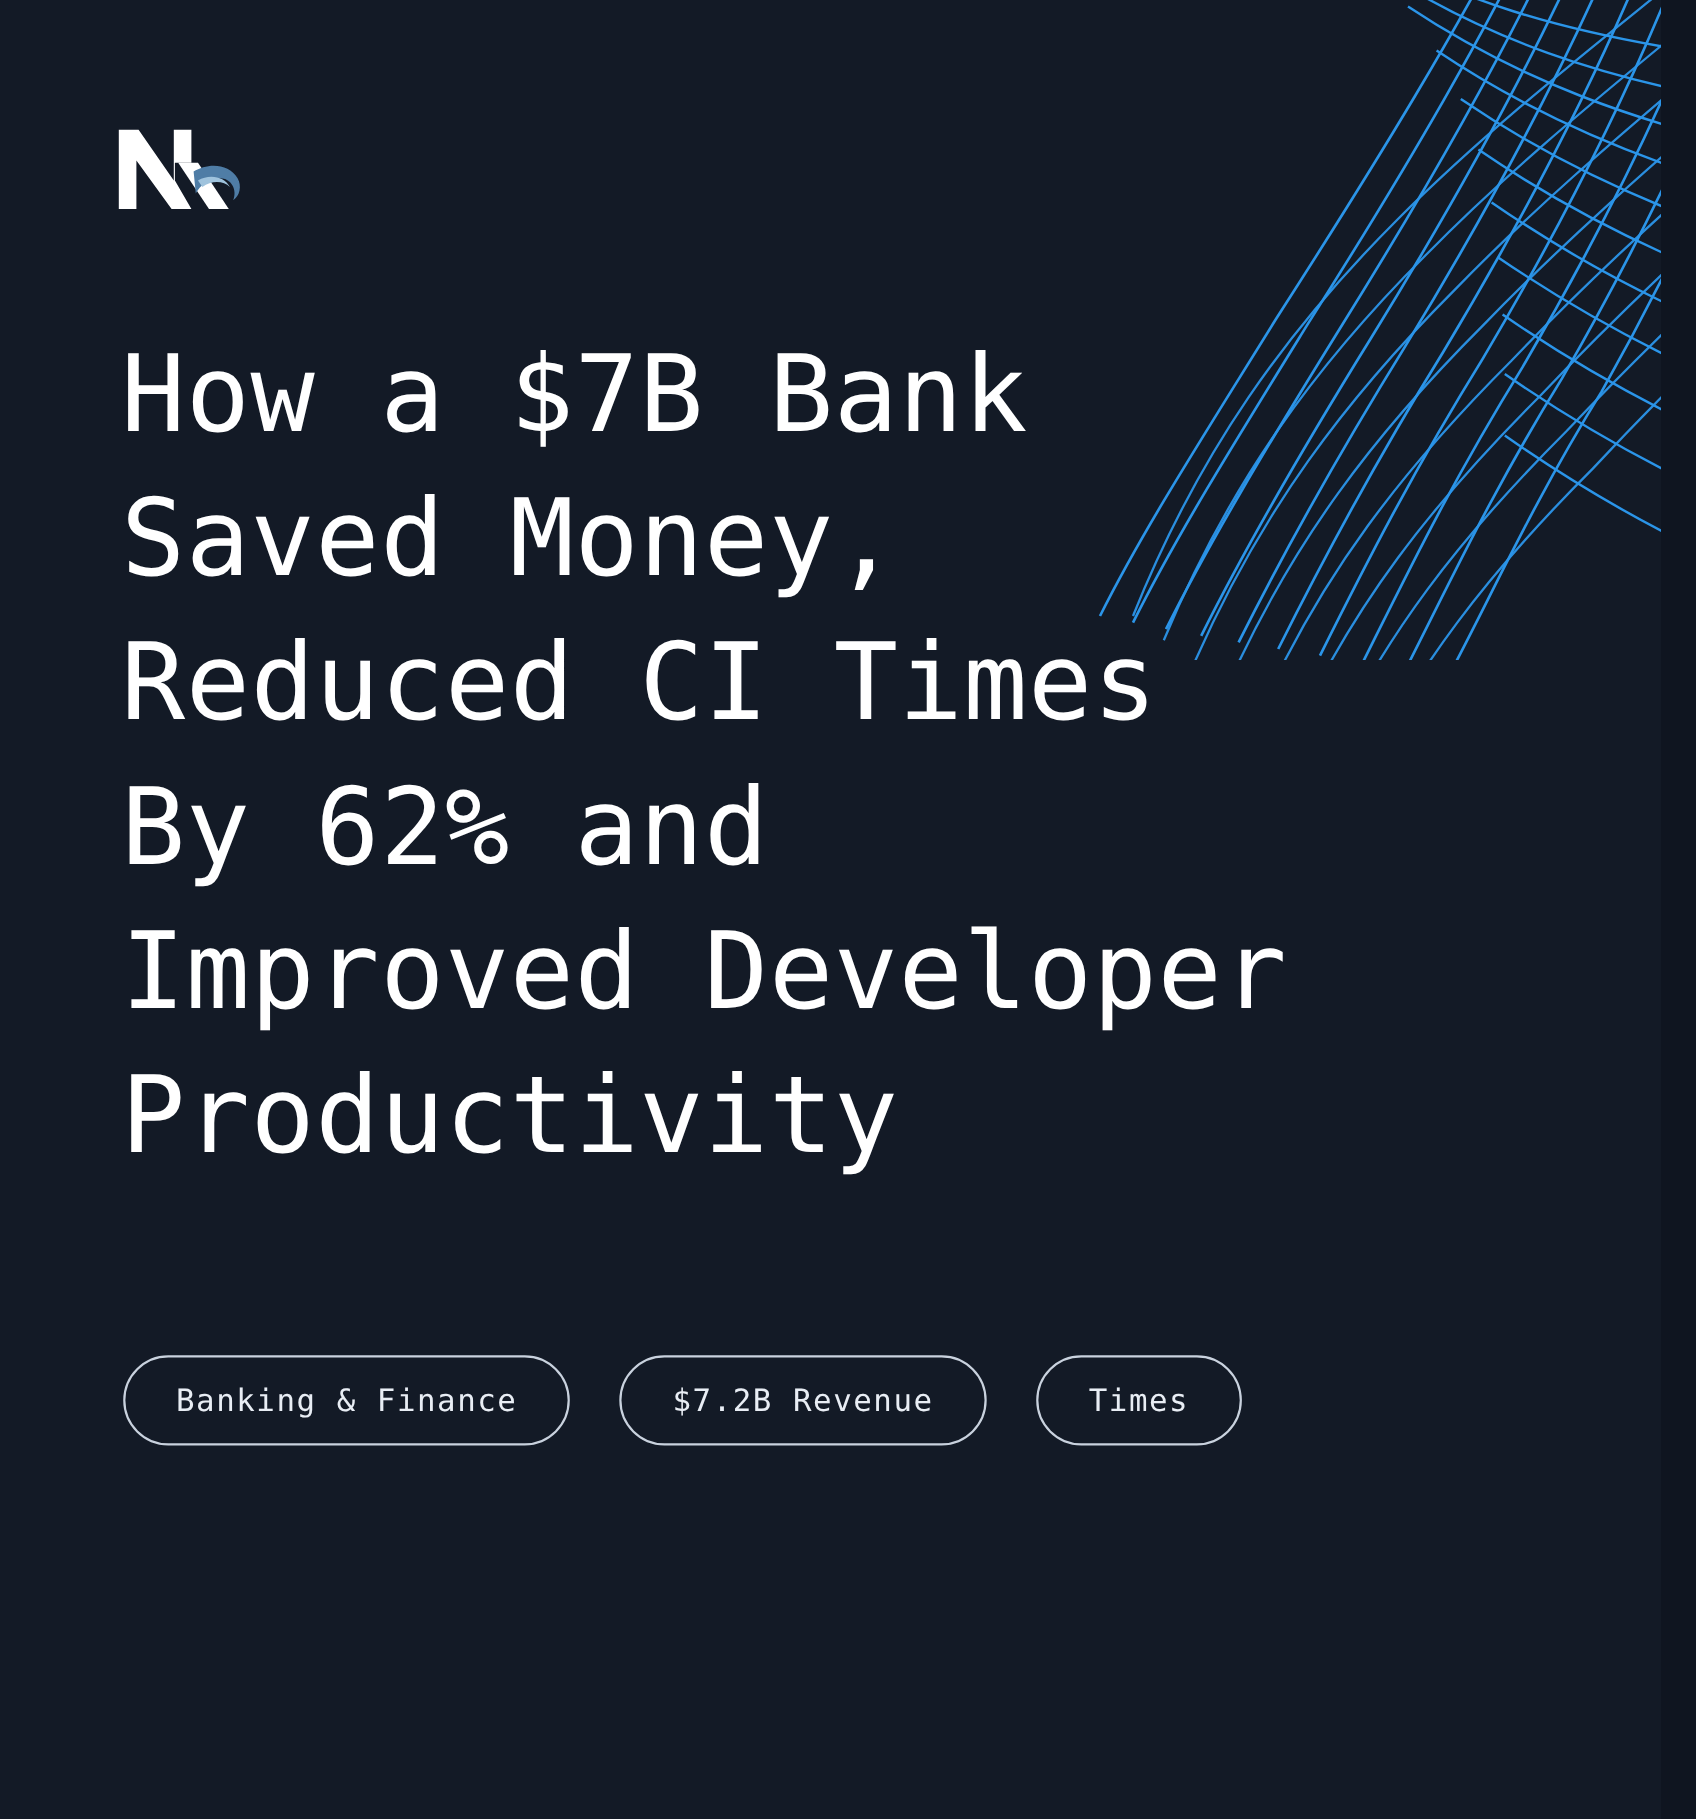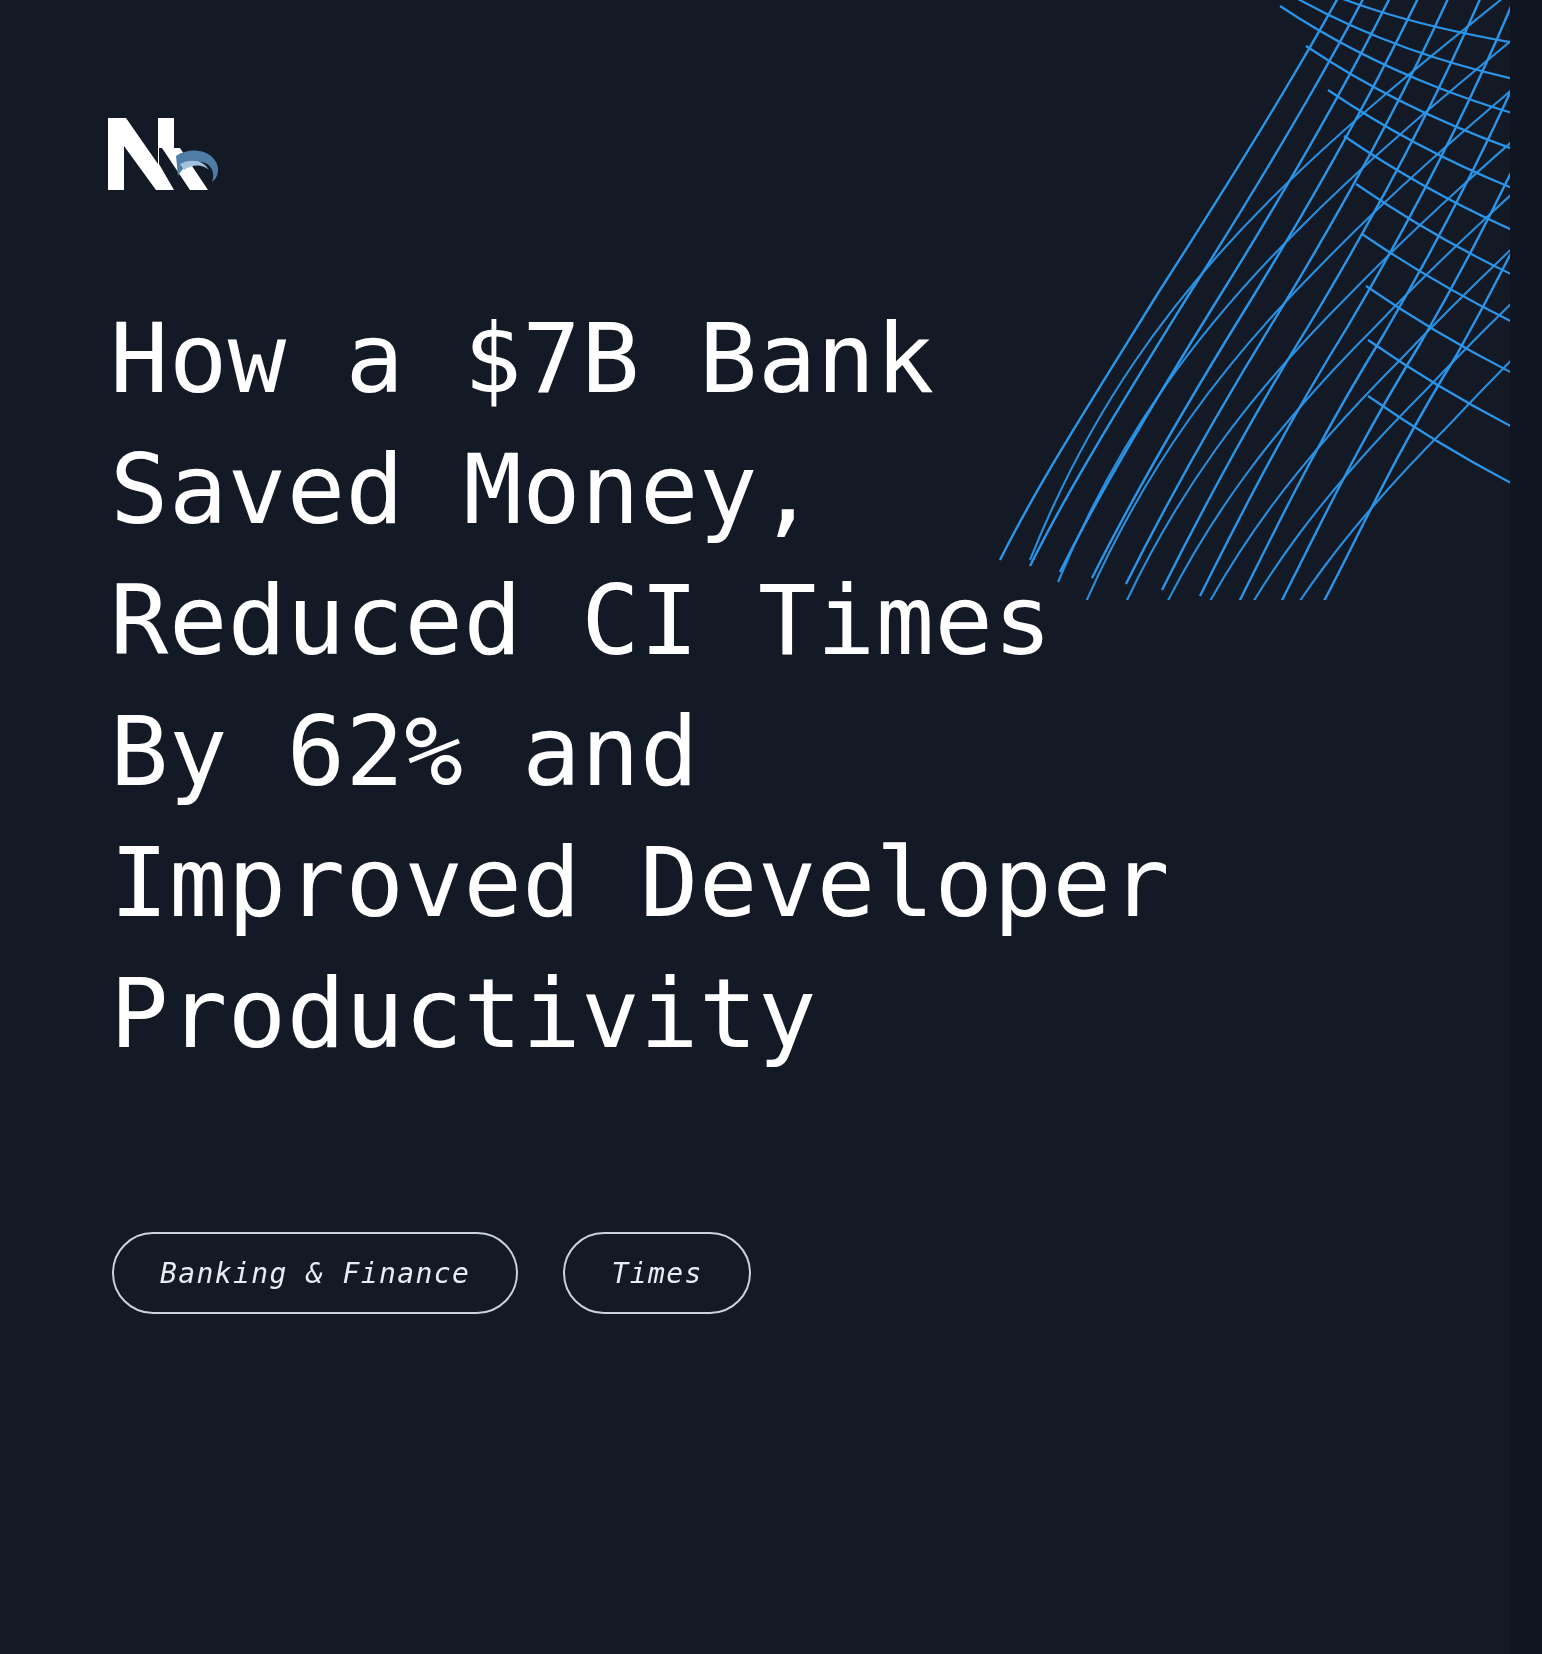--- a/index.html
+++ b/index.html
@@ -75,21 +75,20 @@
     padding: 0 46px;
     border: 2px solid #c9d2de;
     border-radius: 999px;
     color: #e8edf4;
     font-family: "DejaVu Sans Mono", "Liberation Mono", monospace;
     font-size: 28px;
     letter-spacing: 1.4px;
     white-space: nowrap;
     background: transparent;
     box-sizing: border-box;
-    font-style: italic;
   }
 </style>
 </head>
 <body>
 
 <div class="card" style="background: rgb(19, 26, 38);">
 
   <div class="mesh">
     <svg viewBox="0 0 620 640" preserveAspectRatio="none" aria-hidden="true">
       <defs>
@@ -147,16 +146,17 @@
 
   <h1 class="title">How a $7B Bank
 Saved Money,
 Reduced CI Times
 By 62% and
 Improved Developer
 Productivity</h1>
 
   <div class="pill-row">
     <div class="pill">Banking &amp; Finance</div>
+    <div class="pill">$7.2B Revenue</div>
     <div class="pill">Times</div>
   </div>
 
 </div>
 
 </body></html>

